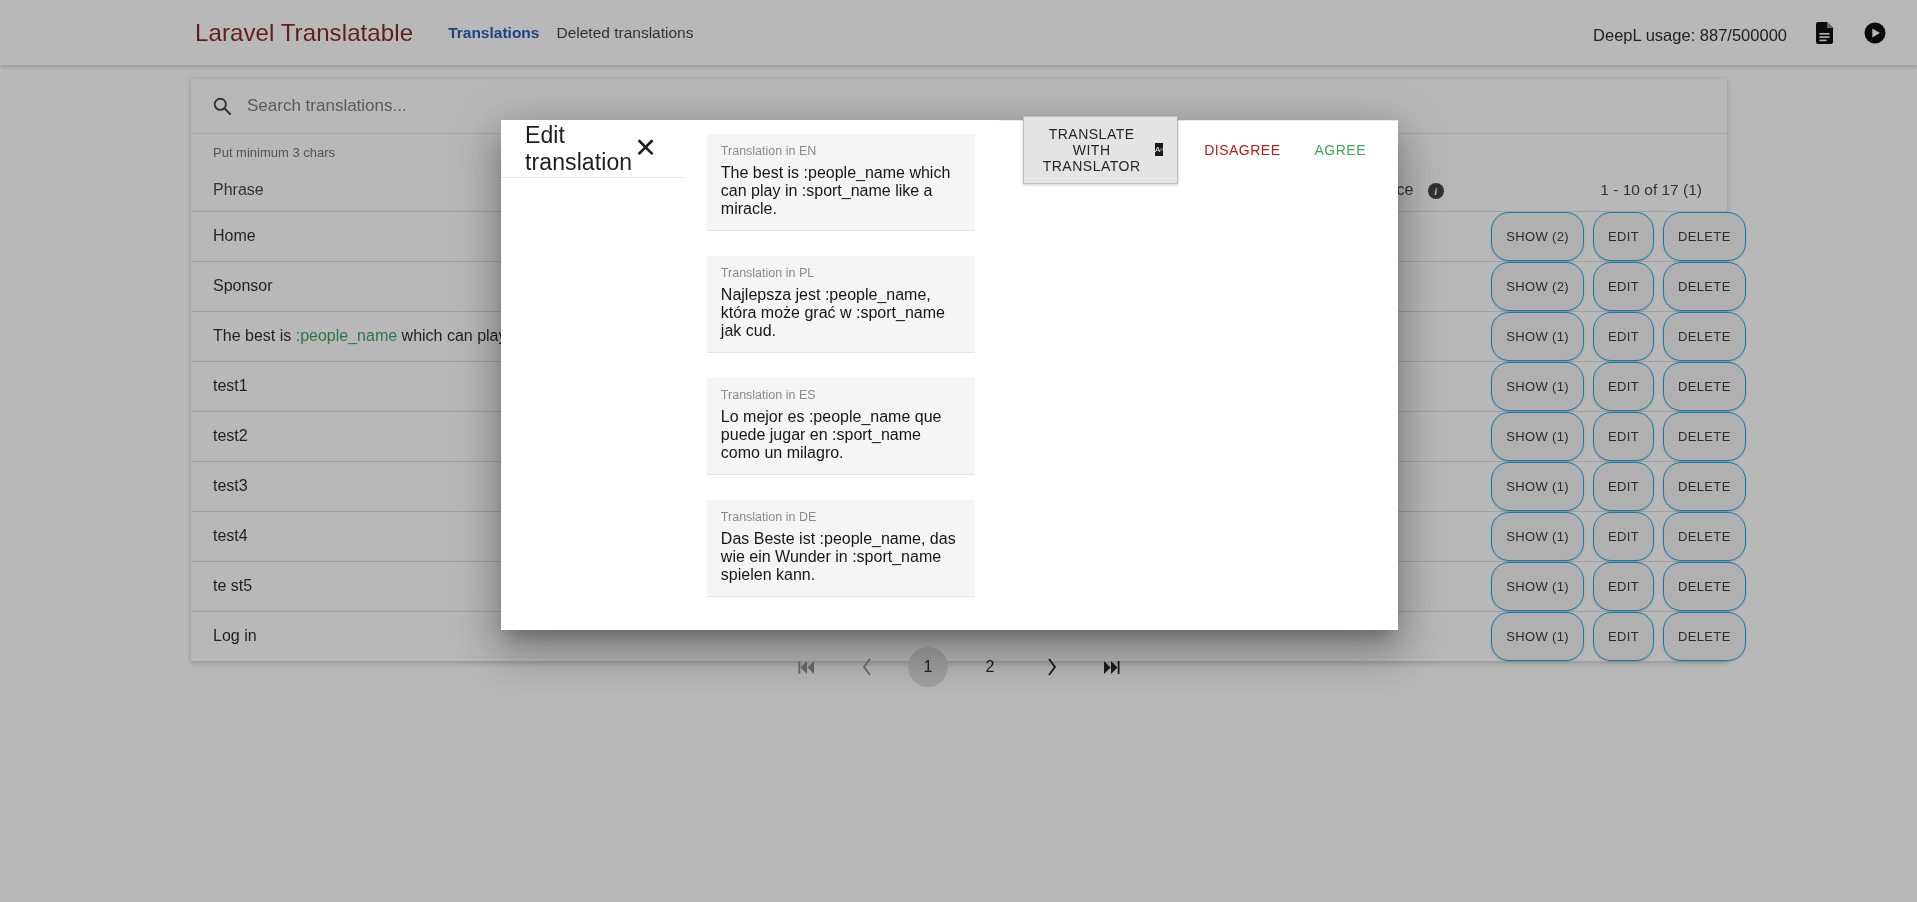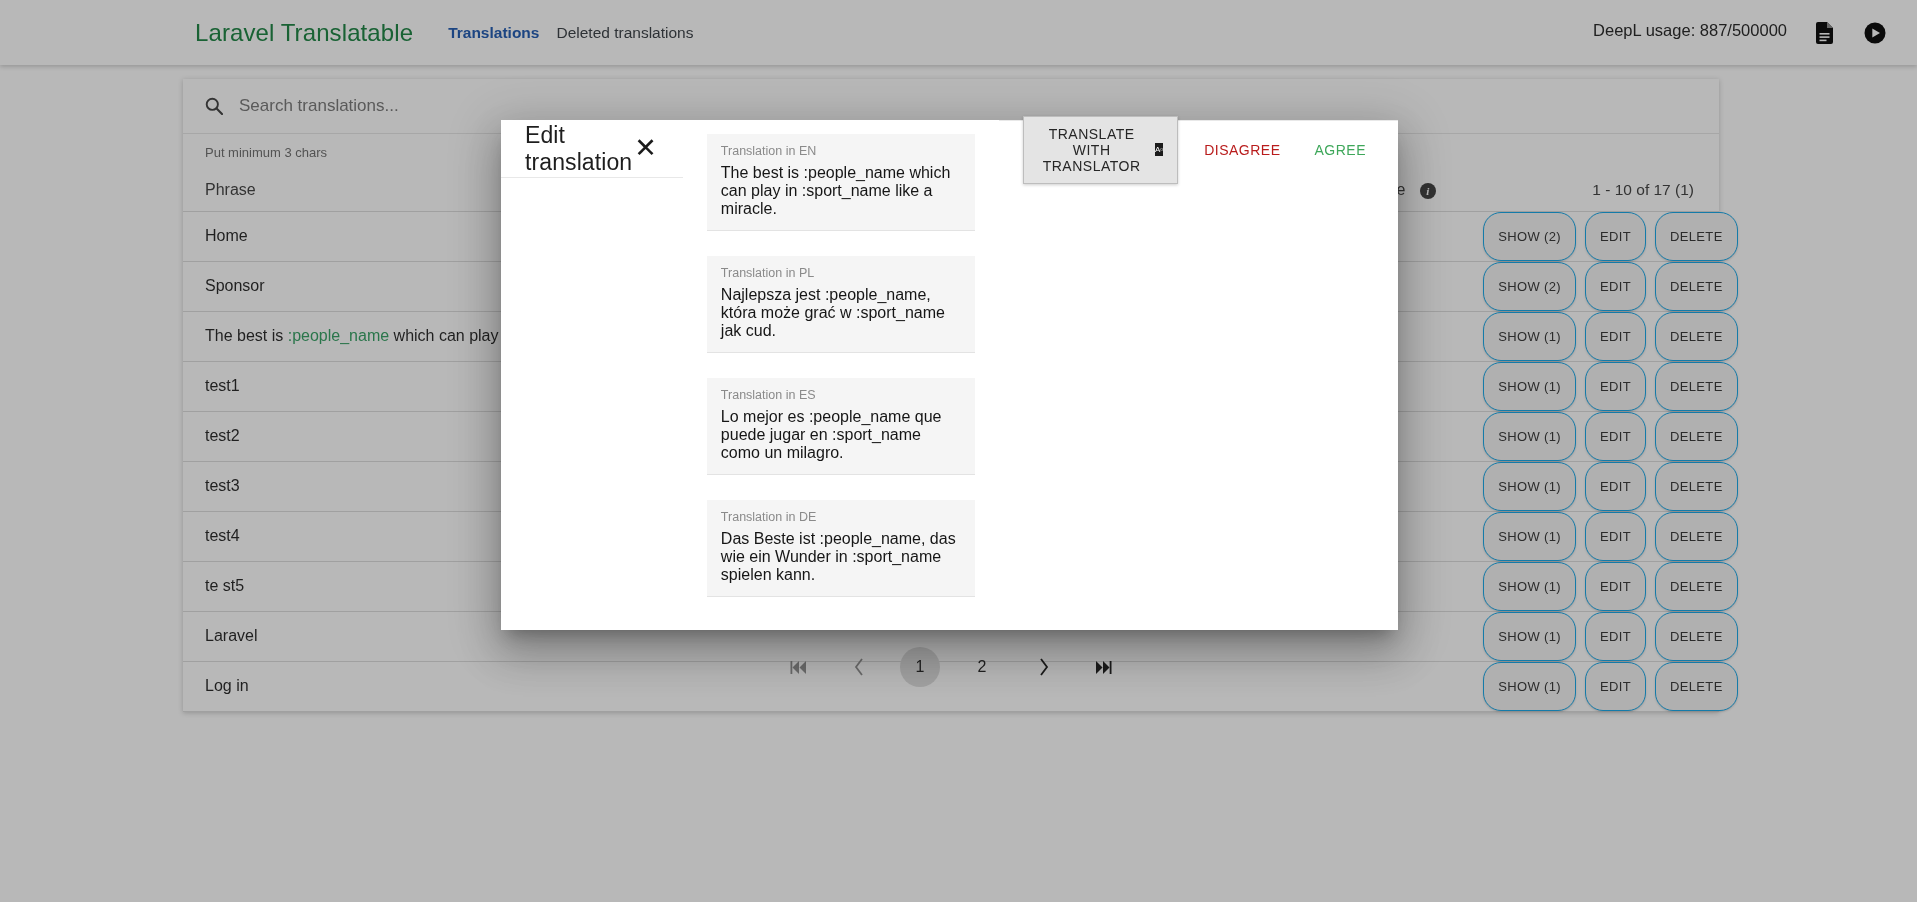--- a/index.html
+++ b/index.html
@@ -29,21 +29,21 @@
     background: #ffffff;
     box-shadow: 0 2px 4px rgba(0,0,0,.18);
     display: flex;
     align-items: center;
     box-sizing: border-box;
     padding: 0 30px 0 195px;
     z-index: 1;
   }
   .brand {
     font-size: 24px;
-    color: #15803d;
+    color: #7f1d1d;
     letter-spacing: .1px;
     white-space: nowrap;
   }
   .nav-links {
     display: flex;
     align-items: center;
     gap: 17px;
     margin-left: 35px;
   }
   .nav-link {
@@ -53,21 +53,21 @@
     white-space: nowrap;
     text-align: center;
   }
   .nav-link.active {
     color: #1a56b0;
     font-weight: bold;
   }
   .nav-right {
     margin-left: auto;
     display: flex;
-    align-items: flex-start;
+    align-items: flex-end;
     gap: 26px;
   }
   .deepl-usage {
     font-size: 16.5px;
     color: #202020;
     white-space: nowrap;
   }
   .nav-icon-btn {
     display: inline-flex;
     align-items: center;
@@ -77,21 +77,21 @@
     background: none;
     border: none;
     padding: 0;
     cursor: pointer;
     color: #000;
   }
 
   
   .page-body {
     position: absolute;
-    left: 0; top: 65px;
+    left: 8px; top: 65px;
     width: 1634px;
     height: 837px;
     background: #ffffff;
   }
 
   .card {
     position: absolute;
     left: 183px;
     top: 14px;
     width: 1536px;
@@ -438,26 +438,20 @@
               <td class="c-actions"><button class="pill show">SHOW (1)</button><button class="pill">EDIT</button><button class="pill">DELETE</button></td>
             </tr>
             <tr class="data-row">
               <td class="c-phrase">test4</td>
               <td class="col-i"></td>
               <td class="col-source"></td>
               <td class="c-actions"><button class="pill show">SHOW (1)</button><button class="pill">EDIT</button><button class="pill">DELETE</button></td>
             </tr>
             <tr class="data-row">
               <td class="c-phrase">te st5</td>
-              <td class="col-i"></td>
-              <td class="col-source"></td>
-              <td class="c-actions"><button class="pill show">SHOW (1)</button><button class="pill">EDIT</button><button class="pill">DELETE</button></td>
-            </tr>
-            <tr class="data-row">
-              <td class="c-phrase">Laravel</td>
               <td class="col-i"></td>
               <td class="col-source"></td>
               <td class="c-actions"><button class="pill show">SHOW (1)</button><button class="pill">EDIT</button><button class="pill">DELETE</button></td>
             </tr>
             <tr class="data-row">
               <td class="c-phrase">Log in</td>
               <td class="col-i"></td>
               <td class="col-source"></td>
               <td class="c-actions"><button class="pill show">SHOW (1)</button><button class="pill">EDIT</button><button class="pill">DELETE</button></td>
             </tr>

